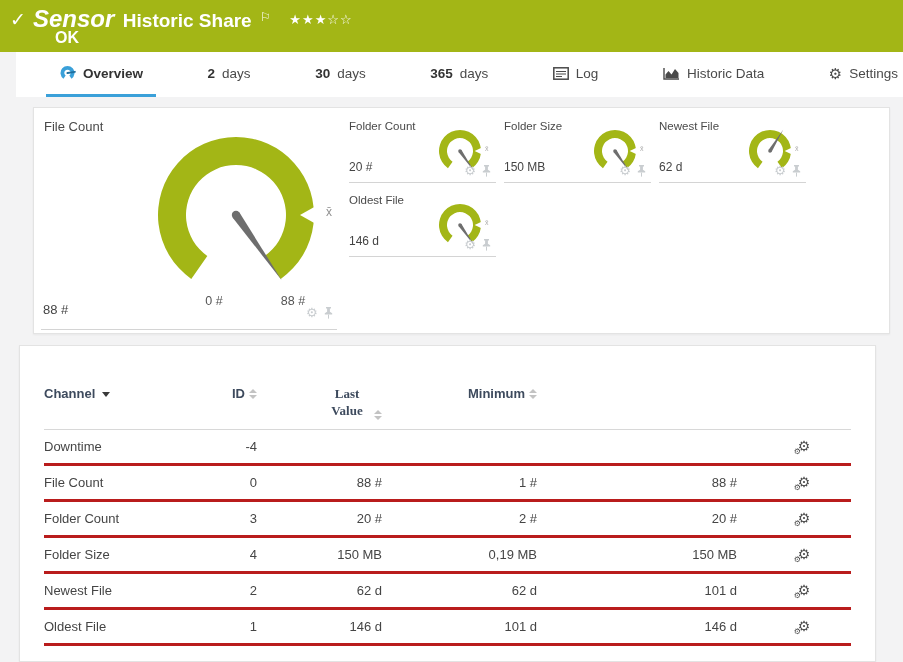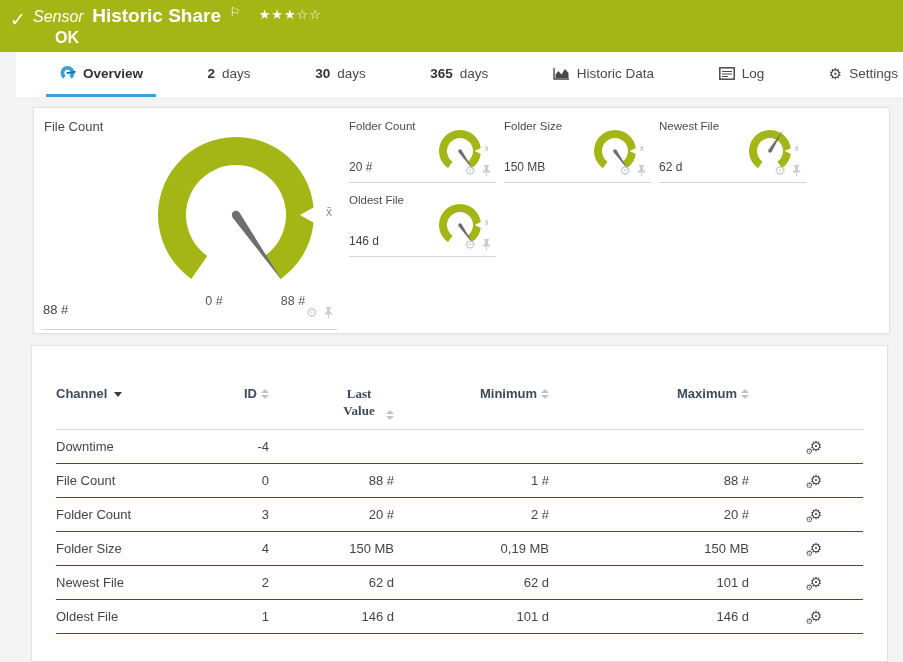--- a/index.html
+++ b/index.html
@@ -7,38 +7,38 @@
     width:903px;height:662px;overflow:hidden;position:relative;
     background:#f3f3f4;
     font-family:"Liberation Sans","DejaVu Sans",sans-serif;
     color:#474747;
     -webkit-font-smoothing:antialiased;
   }
   
   .hdr{position:absolute;left:0;top:0;width:903px;height:52px;background:var(--brand-green);color:#fff;}
   .hdr .check{position:absolute;left:10px;top:8px;font-size:19px;font-weight:bold;}
   .hdr .titleline{position:absolute;left:33px;top:5px;white-space:nowrap;}
-  .hdr .kind{font-style:italic;font-size:16px;font-weight:400;}
+  .hdr .kind{font-style:italic;font-size:24px;font-weight:700;}
   .hdr .name{font-size:19px;font-weight:bold;margin-left:4px;}
   .hdr .flag{font-size:12px;vertical-align:super;margin-left:4px;}
   .hdr .stars{font-size:13px;letter-spacing:1px;margin-left:14px;vertical-align:3px;}
   .hdr .status{position:absolute;left:55px;top:29px;font-size:16px;font-weight:bold;}
   
   .tabbar{position:absolute;left:0;top:52px;width:903px;height:45px;background:#fff;
     display:flex;justify-content:space-between;align-items:stretch;padding:0 8px 0 30px;box-sizing:border-box;margin-left:16px;}
   .tab{display:flex;align-items:center;gap:7px;padding:0 13px;font-size:13.5px;color:#4a4a4a;
     cursor:pointer;border-bottom:3px solid transparent;box-sizing:border-box;white-space:nowrap;}
   .tab .num{font-weight:bold;color:#333;}
   .tab.active{border-bottom-color:var(--accent-blue);color:#333;font-weight:bold;}
   .tab .ticon{display:inline-flex;align-items:center;}
   .gear-glyph{font-size:15px;line-height:1;color:#4a4a4a;}
   
   .card{position:absolute;background:#fff;border:1px solid #e3e3e3;box-shadow:0 1px 2px rgba(0,0,0,.05);box-sizing:border-box;}
   #gauges-card{left:33px;top:107px;width:857px;height:227px;}
-  #table-card{left:31px;top:345px;width:857px;height:317px;}
+  #table-card{left:19px;top:345px;width:857px;height:317px;}
   
   .bigpanel{position:absolute;left:0;top:0;width:310px;height:227px;}
   .gtitle{font-size:12.5px;color:#4a4a4a;}
   .bigpanel .gtitle{position:absolute;left:10px;top:11px;font-size:13px;}
   .bigpanel svg.gauge{position:absolute;left:77px;top:0;}
   .bigpanel .minlab{position:absolute;left:160px;top:186px;width:40px;text-align:center;font-size:12.5px;color:#555;}
   .bigpanel .maxlab{position:absolute;left:239px;top:186px;width:40px;text-align:center;font-size:12.5px;color:#555;}
   .bigpanel .gval{position:absolute;left:9px;top:194px;font-size:13px;color:#444;}
   .bigpanel .avg{position:absolute;left:292px;top:97px;font-size:12px;color:#909090;}
   .bigpanel .tools{position:absolute;left:272px;top:198px;}
@@ -62,21 +62,21 @@
   .th{display:flex;align-items:flex-start;gap:4px;cursor:pointer;}
   .th.right{justify-content:flex-end;}
   .th .wrap{display:inline-block;width:46px;text-align:center;line-height:1.3;}
   .th.lastv{align-items:flex-end;font-family:Liberation Serif, serif;}
   .sorticon{display:inline-flex;flex-direction:column;gap:2px;margin-top:3px;}
   .sorticon i{display:block;width:0;height:0;border-left:4px solid transparent;border-right:4px solid transparent;}
   .sorticon .up{border-bottom:4px solid #c3c3c3;}
   .sorticon .dn{border-top:4px solid #c3c3c3;}
   .caret{display:inline-block;width:0;height:0;border-left:4px solid transparent;border-right:4px solid transparent;
     border-top:5px solid #3a3a3a;margin:6px 0 0 3px;}
-  .drow{height:33px;border-bottom:1px solid #b91c1c;color:#454545;}
+  .drow{height:33px;border-bottom:3px solid #b91c1c;color:#454545;}
   .cell-r{text-align:right;}
   .iconcell{display:flex;justify-content:center;padding-left:20px;}
   .dualgear{position:relative;display:inline-block;cursor:pointer;color:#4f4f4f;}
   .dualgear .g1{font-size:14px;line-height:1;}
   .dualgear .g2{position:absolute;left:-4px;bottom:-2px;font-size:8px;line-height:1;}
 </style>
 </head>
 <body style="--brand-green: #a3b616; --accent-blue: #3aa0d9; --needle-gray: #6e6e6e; --icon-muted: #c9cdd0; --table-head: #3d4a5d;">
 
 <div class="hdr">
@@ -111,37 +111,37 @@
     <span class="num">30</span>
     <span class="lbl">days</span>
   </div>
     <div class="tab">
 
     <span class="num">365</span>
     <span class="lbl">days</span>
   </div>
     <div class="tab">
     <span class="ticon">
+        <svg width="16" height="13" viewBox="0 0 16 13">
+    <rect x="0.8" y="0.8" width="14.4" height="11.4" fill="none" stroke="#4a4a4a" stroke-width="1.5"></rect>
+    <path d="M3 4.5h10M3 7h10M3 9.5h6" stroke="#4a4a4a" stroke-width="1.2"></path>
+        </svg>
+      </span>
+
+    <span class="lbl">Log</span>
+  </div>
+    <div class="tab">
+    <span class="ticon">
         <svg width="17" height="13" viewBox="0 0 17 13">
     <path d="M1 1v11h15" fill="none" stroke="#4a4a4a" stroke-width="1.4"></path>
     <path d="M2.5 11V7.5L5.5 4l3 3.5L12 2l3.5 4V11Z" fill="#4a4a4a"></path>
         </svg>
       </span>
 
     <span class="lbl">Historic Data</span>
-  </div>
-    <div class="tab">
-    <span class="ticon">
-        <svg width="16" height="13" viewBox="0 0 16 13">
-    <rect x="0.8" y="0.8" width="14.4" height="11.4" fill="none" stroke="#4a4a4a" stroke-width="1.5"></rect>
-    <path d="M3 4.5h10M3 7h10M3 9.5h6" stroke="#4a4a4a" stroke-width="1.2"></path>
-        </svg>
-      </span>
-
-    <span class="lbl">Log</span>
   </div>
     <div class="tab">
     <span class="ticon">
         <span class="gear-glyph">⚙</span>
       </span>
 
     <span class="lbl">Settings</span>
   </div>
   </div>
 
@@ -274,27 +274,20 @@
             <i class="dn"></i>
           </span>
       </div>
       <div class="th right">
         <span>Minimum</span>
           <span class="sorticon">
             <i class="up"></i>
             <i class="dn"></i>
           </span>
       </div>
-      <div class="th right">
-        <span>Maximum</span>
-          <span class="sorticon">
-            <i class="up"></i>
-            <i class="dn"></i>
-          </span>
-      </div>
       <div></div>
     </div>
     <div id="tbody">
         <div class="trow drow">
     <div class="cname">Downtime</div>
     <div class="cell-r cid">-4</div>
     <div class="cell-r clast"></div>
     <div class="cell-r cmin"></div>
     <div class="cell-r cmax"></div>
     <div class="iconcell">

